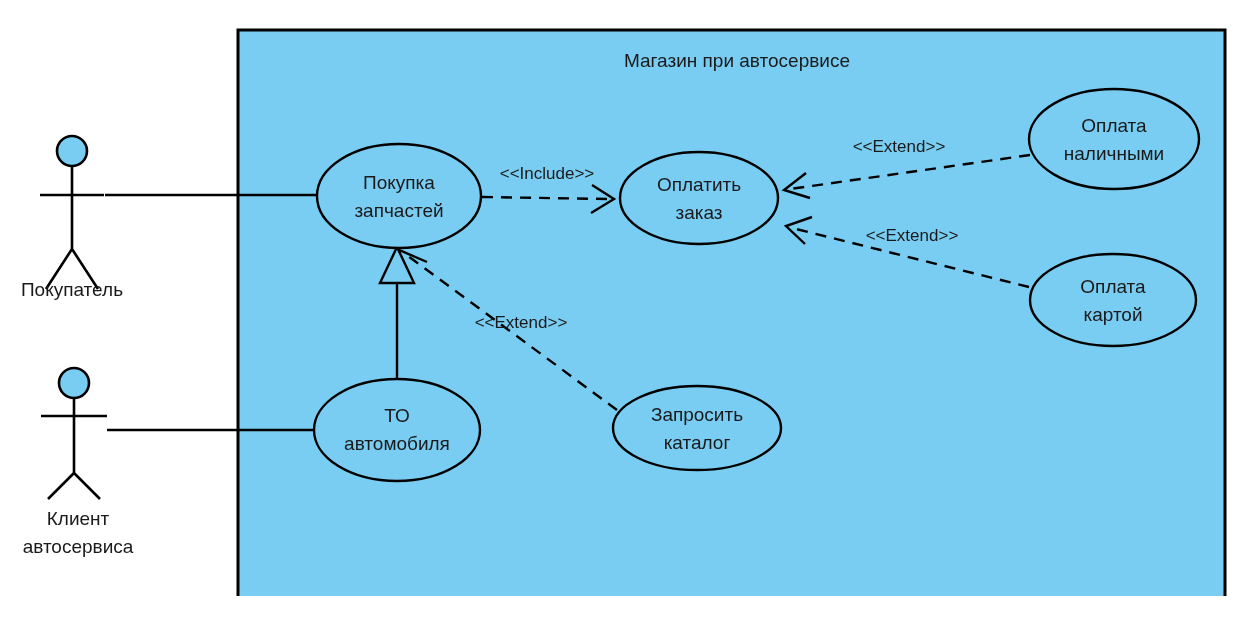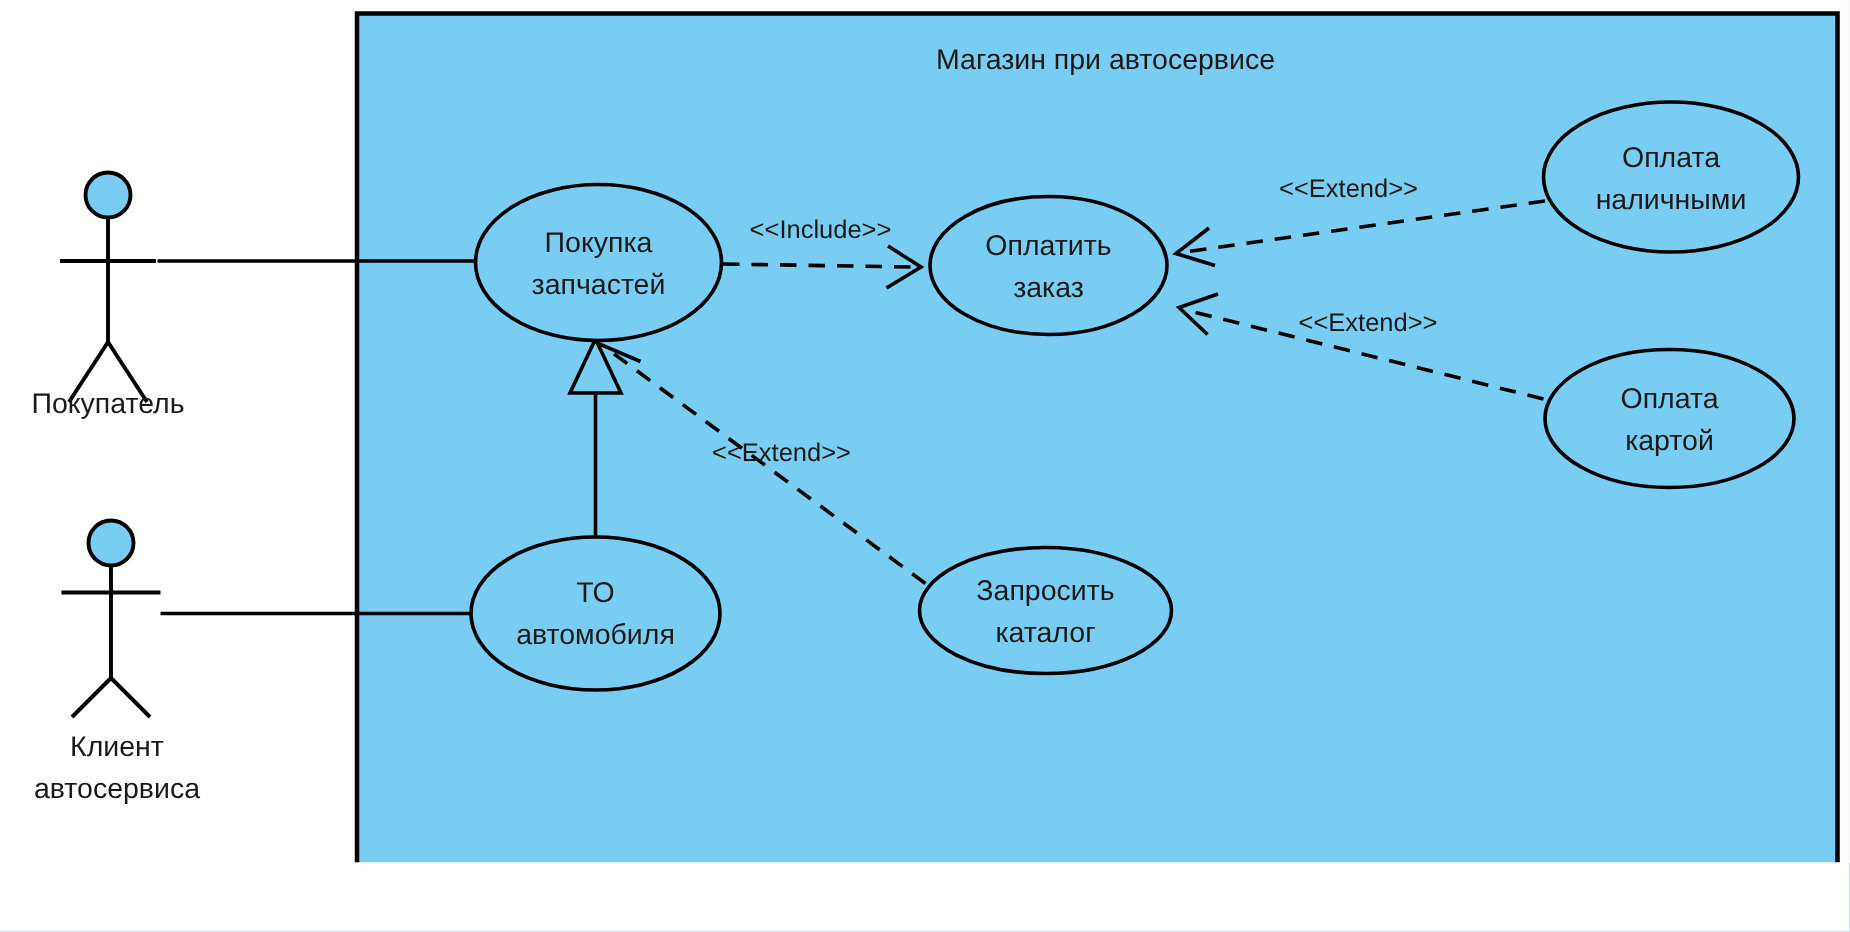--- a/index.html
+++ b/index.html
@@ -9,20 +9,21 @@
   }
   body {
     font-family: "Liberation Sans", sans-serif;
   }
   #diagram-root {
     position: relative;
     width: 1233px;
     height: 575px;
     background: #ffffff;
     overflow: hidden;
+    margin-top: 21px;
   }
   #diagram-svg {
     position: absolute;
     top: 0;
     left: 0;
     width: 1233px;
     height: 621px;
   }
   .uml-text {
     font-family: "Liberation Sans", sans-serif;

